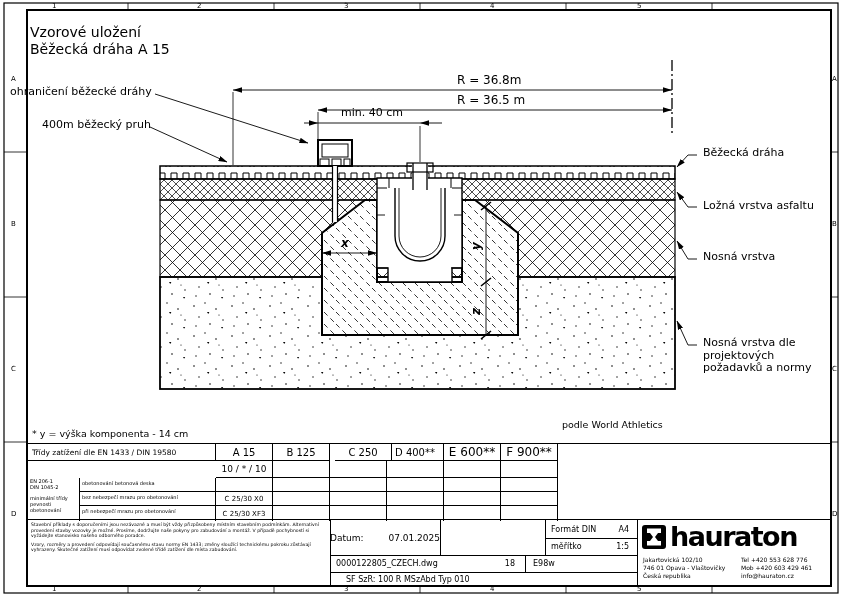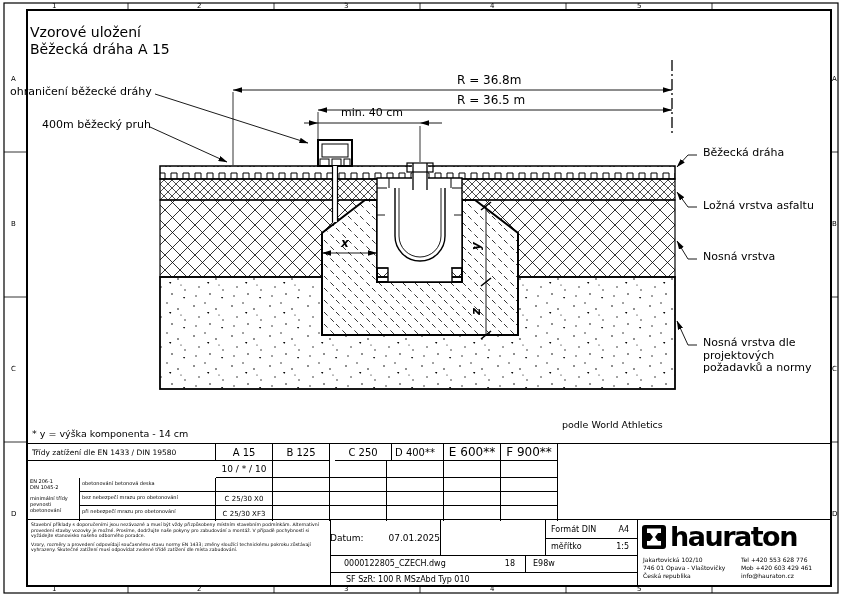--- a/index.html
+++ b/index.html
@@ -241,21 +241,21 @@
     <span>07.01.2025</span>
   </div>
   <div style="position:absolute;left:518px;top:0;width:92px;height:18px;display:flex;align-items:center;justify-content:space-between;font-size:8px;padding:0 8px 0 6px;box-sizing:border-box;">
     <span>Formát DIN</span>
     <span>A4</span>
   </div>
   <div style="position:absolute;left:518px;top:18px;width:92px;height:17px;display:flex;align-items:center;justify-content:space-between;font-size:8px;padding:0 8px 0 6px;box-sizing:border-box;">
     <span>měřítko</span>
     <span>1:5</span>
   </div>
-  <div style="position:absolute;left:303px;top:35px;width:195px;height:17px;display:flex;align-items:center;justify-content:space-between;font-size:8px;padding:0 10px 0 14px;box-sizing:border-box;">
+  <div style="position:absolute;left:303px;top:35px;width:195px;height:17px;display:flex;align-items:center;justify-content:space-between;font-size:8px;padding:0 10px 0 6px;box-sizing:border-box;">
     <span>0000122805_CZECH.dwg</span>
     <span>18</span>
   </div>
   <div style="position:absolute;left:498px;top:35px;width:112px;height:17px;display:flex;align-items:center;font-size:8px;padding-left:8px;box-sizing:border-box;">
     <span>E98w</span>
   </div>
   <div style="position:absolute;left:303px;top:52px;width:307px;height:14px;display:flex;align-items:center;font-size:8px;padding-left:16px;box-sizing:border-box;">
     <span>SF SzR:  100 R MSzAbd Typ 010</span>
   </div>
 

